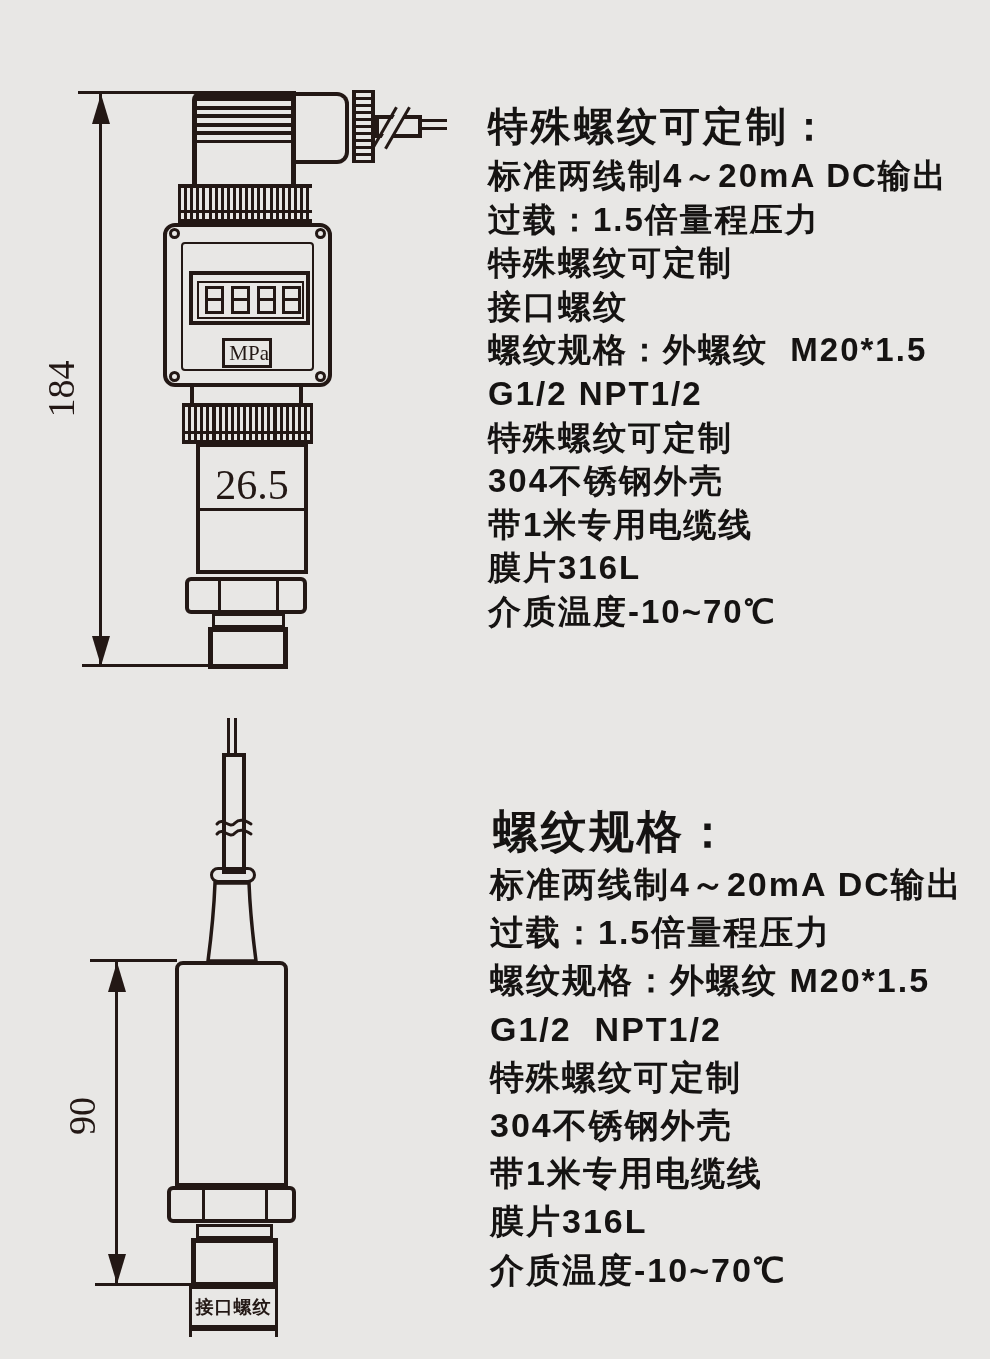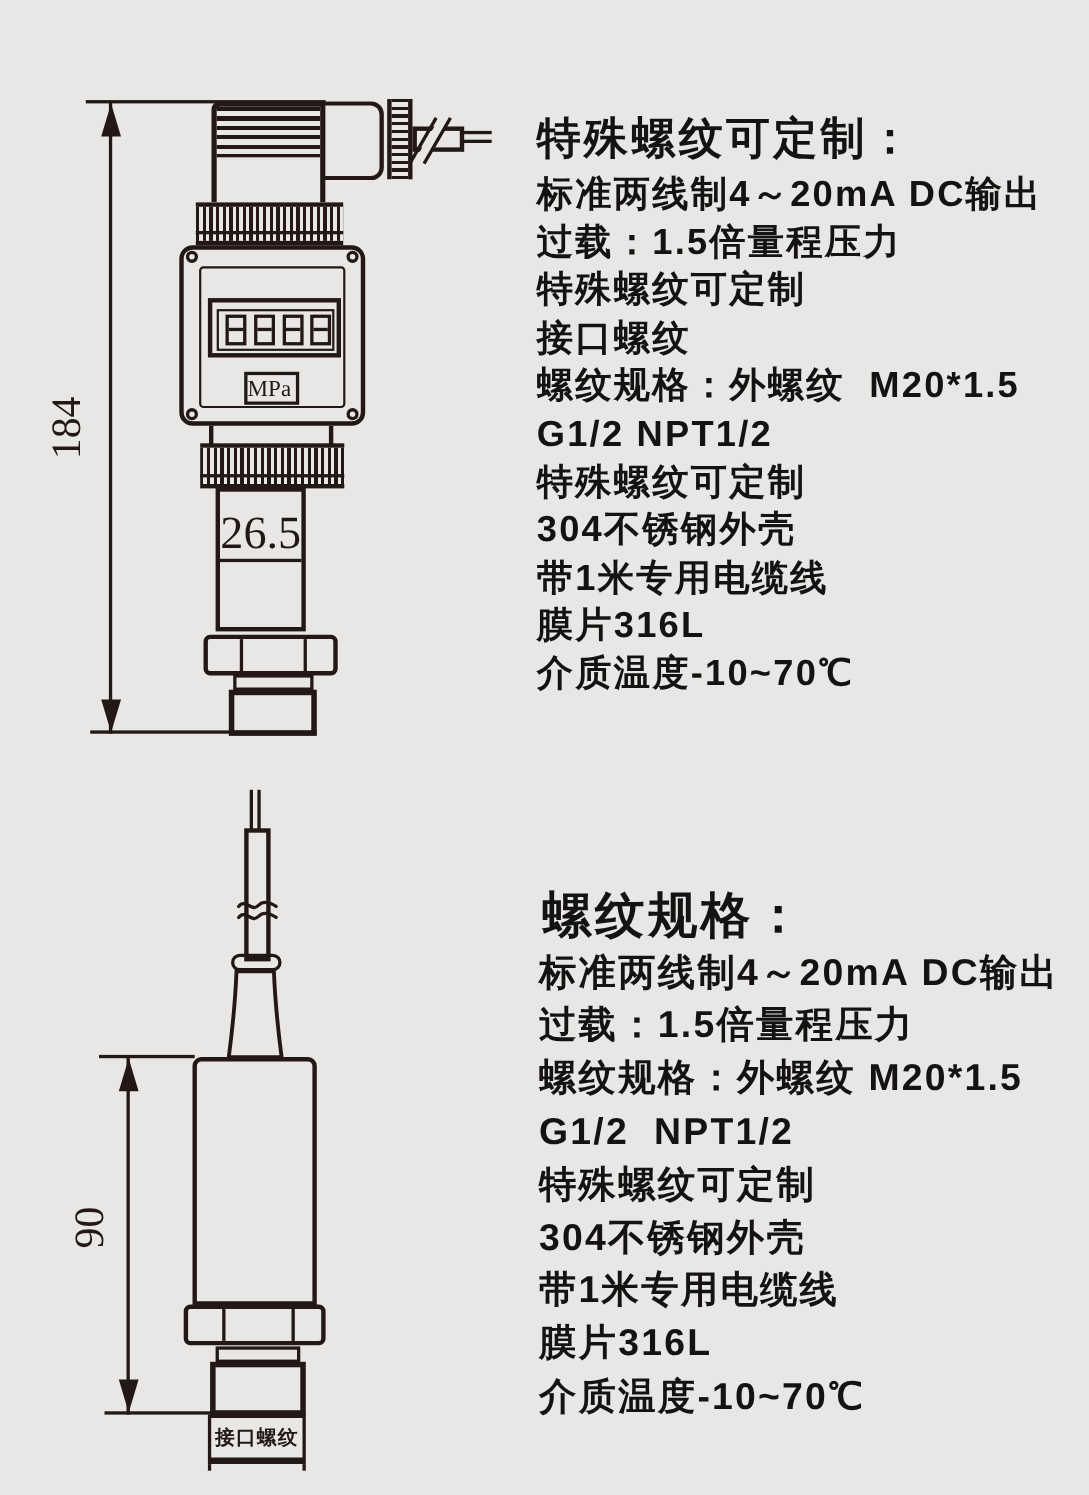--- a/index.html
+++ b/index.html
@@ -90,29 +90,29 @@
     <div class="screw" style="left:169px;top:371px;"></div>
     <div class="screw" style="left:315px;top:371px;"></div>
 
     <div class="bx" style="left:189px;top:271px;width:121px;height:54px;"></div>
     <div class="abs" style="left:197px;top:281px;width:107px;height:38px;border:2.5px solid var(--line);box-sizing:border-box;"></div>
     <div class="digit" style="left:205px;top:286px;"></div>
     <div class="digit" style="left:231px;top:286px;"></div>
     <div class="digit" style="left:257px;top:286px;"></div>
     <div class="digit" style="left:282px;top:286px;"></div>
 
-    <div class="abs serif" style="left:222px;top:338px;width:50px;height:30px;border:3px solid var(--line);box-sizing:border-box;text-align:left;font-size:21px;line-height:24px;color:var(--line);">MPa</div>
+    <div class="abs serif" style="left:222px;top:338px;width:50px;height:30px;border:3px solid var(--line);box-sizing:border-box;text-align:right;font-size:21px;line-height:24px;color:var(--line);">MPa</div>
 
     <div class="ln" style="left:190px;top:387px;width:4px;height:17px;"></div>
     <div class="ln" style="left:299px;top:387px;width:4px;height:17px;"></div>
     <div class="knurl" style="left:182px;top:403px;width:131px;height:41px;">
       <div class="mid" style="top:24px;"></div>
     </div>
 
-    <div class="bx" style="left:196px;top:443px;width:82px;height:131px;">
+    <div class="bx" style="left:196px;top:443px;width:112px;height:131px;">
       <div class="abs serif" style="left:0;right:0;top:14px;text-align:center;font-size:42px;color:var(--line);">26.5</div>
       <div class="ln" style="left:0;right:0;top:61px;width:100%;height:3px;"></div>
     </div>
 
     <div class="bx" style="left:185px;top:577px;width:122px;height:37px;border-radius:6px;">
       <div class="ln" style="left:29px;top:0;width:3px;height:100%;"></div>
       <div class="ln" style="left:87px;top:0;width:3px;height:100%;"></div>
     </div>
     <div class="bx b3" style="left:212px;top:613px;width:73px;height:15px;"></div>
     <div class="bx b5" style="left:208px;top:627px;width:80px;height:42px;"></div>

